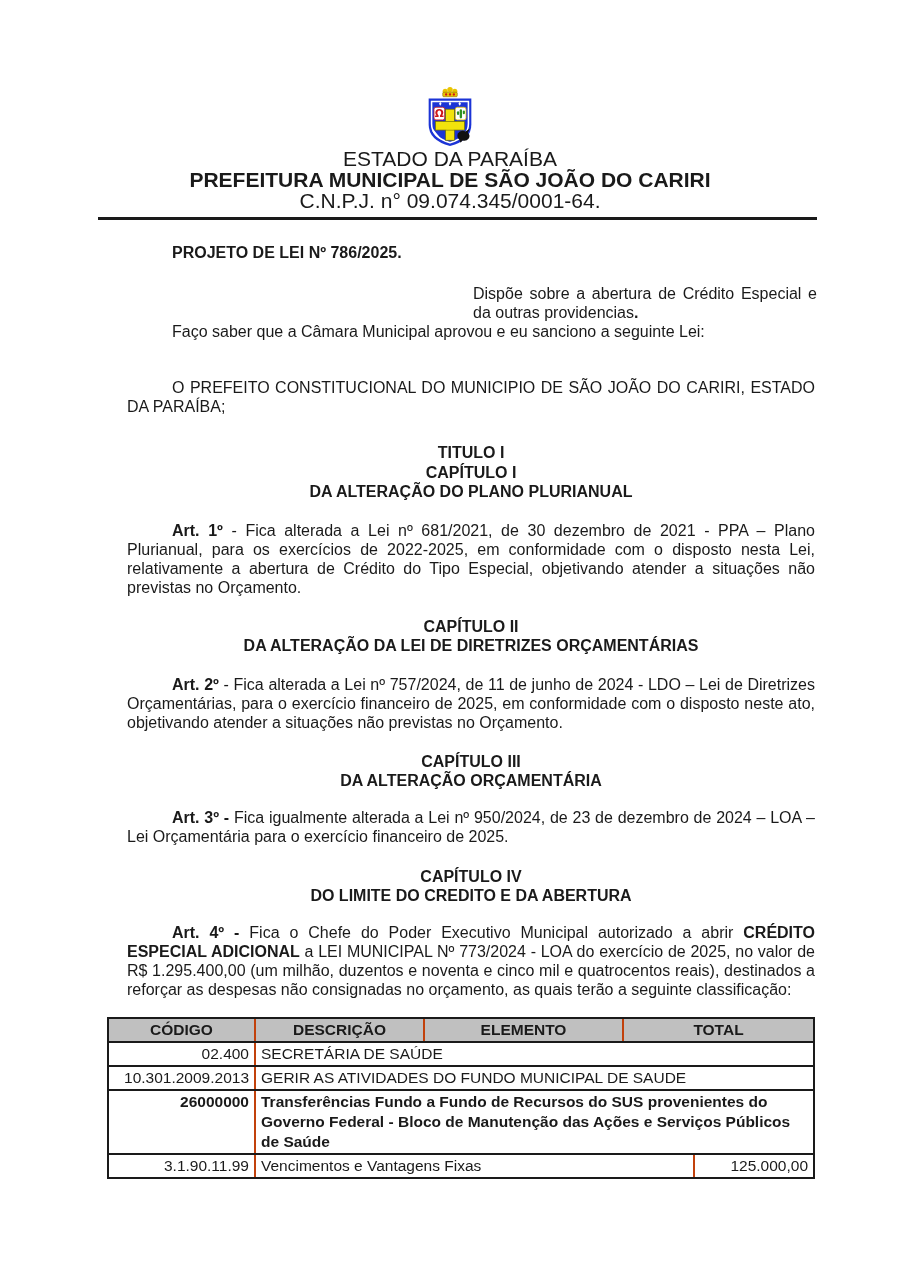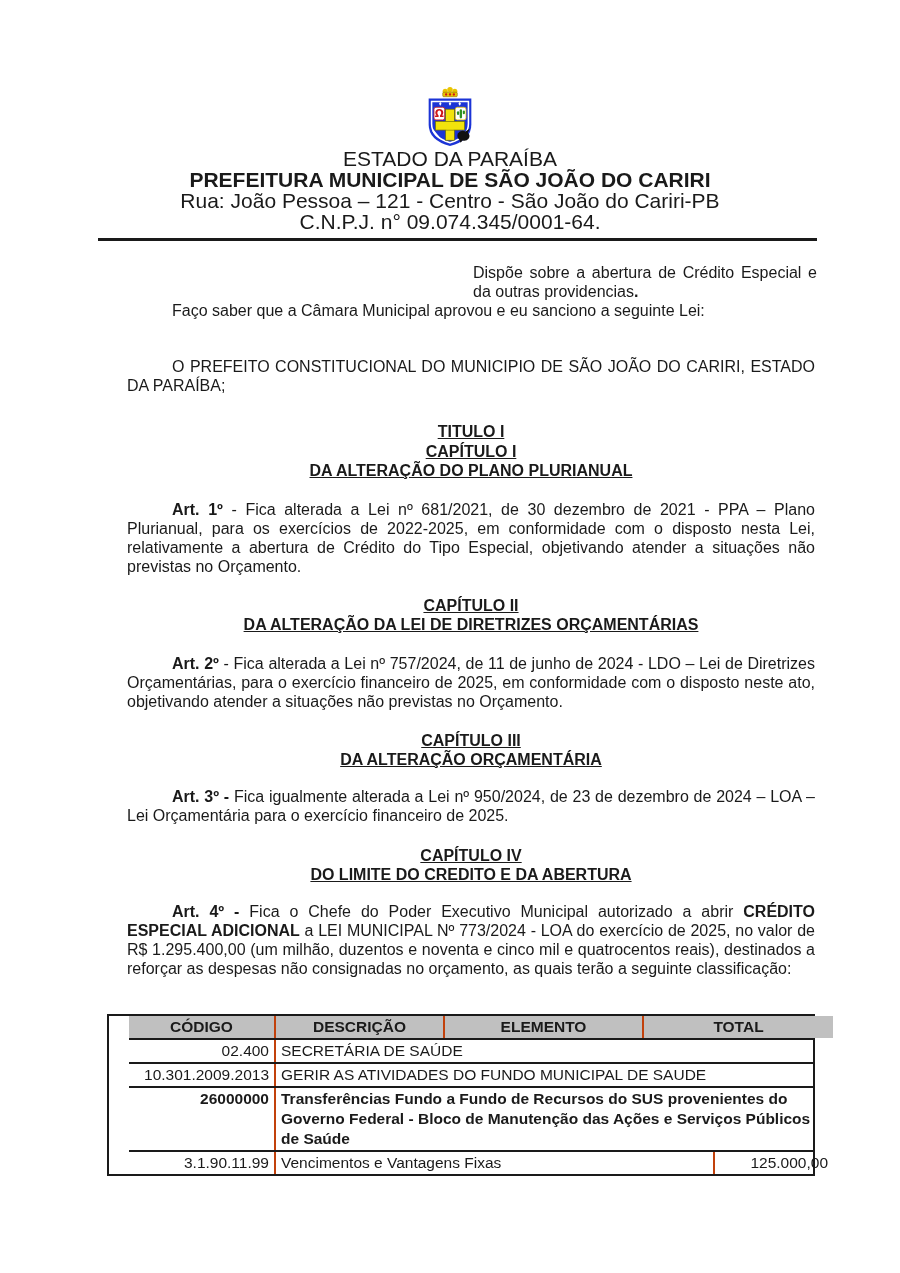--- a/index.html
+++ b/index.html
@@ -19,32 +19,32 @@
   .lh-muni{font-weight:bold;}
   .rule{margin:6px 83px 0 98px;border-top:3px solid #1a1a1a;}
   
   .content{margin-left:127px;width:688px;}
   .doc-title{margin-top:23px;margin-left:45px;font-weight:bold;}
   .ementa{margin-top:22px;margin-left:346px;width:344px;text-align:justify;}
   .para{text-align:justify;text-indent:45px;}
   .p1{margin-top:37px;}
   .p2{margin-top:0;}
   .hblock{text-align:center;font-weight:bold;line-height:19.5px;}
-  .hblock span{text-decoration:underline;}
+  .hblock span{}
   .h-t1{margin-top:27px;}
   .h-c2{margin-top:20px;}
   .h-c3{margin-top:20px;}
   .h-c4{margin-top:21px;}
   .art1{margin-top:19px;}
   .art2{margin-top:19px;}
   .art3{margin-top:17px;}
   .art4{margin-top:17px;}
   .b{font-weight:bold;}
   
-  .tbl{margin-top:36px;margin-left:-20px;width:708px;border:2px solid #1a1a1a;box-sizing:border-box;font-size:15.5px;padding-left:20px;}
+  .tbl{margin-top:18px;margin-left:-20px;width:708px;border:2px solid #1a1a1a;box-sizing:border-box;font-size:15.5px;}
   .trow{display:flex;}
   .trow + .trow{border-top:2px solid #1a1a1a;}
   .tcell{box-sizing:border-box;padding:1px 5px;line-height:20px;}
   .tcell + .tcell{border-left:2px solid #c2410c;}
   .th{background:#c0c0c0;font-weight:bold;text-align:center;padding:1px 2px;}
   .w-code{width:145px;flex:0 0 145px;}
   .w-desc{width:169px;flex:0 0 169px;}
   .w-elem{width:199px;flex:0 0 199px;}
   .w-tot{width:191px;flex:0 0 191px;}
   .w-span3{width:559px;flex:0 0 559px;}
@@ -86,27 +86,27 @@
       <rect x="25.5" y="26" width="9" height="32" fill="#f2e30c" stroke="#6b6b00" stroke-width="0.7"></rect>
       <rect x="15" y="38.5" width="30" height="9" fill="#f2e30c" stroke="#6b6b00" stroke-width="0.7"></rect>
       <rect x="26.2" y="39.2" width="7.6" height="7.6" fill="#f2e30c"></rect>
 
       <path d="M12,46 L22,58 Q15,54.5 12,49 Z" fill="#ffffff"></path>
 
       <path d="M38,51 q3,-4 8,-2 l4.5,-3 -2,4.2 q3,3 0.6,6.2 q-2.3,3 -6.2,1.8 l-2,2.3 -1.2,-3 q-3,-2.2 -1.7,-6.5 z" fill="#111111"></path>
     </svg>
     <div class="lh-line">ESTADO DA PARAÍBA</div>
     <div class="lh-line lh-muni">PREFEITURA MUNICIPAL DE SÃO JOÃO DO CARIRI</div>
-    <div class="lh-line">Rua: João Pessoa – 121 - Centro - São João do Cariri-PB</div>
     <div class="lh-line">C.N.P.J. n° 09.074.345/0001-64.</div>
   </div>
   <div class="rule"></div>
 
   <div class="content">
 
+    <div class="doc-title">PROJETO DE LEI Nº 786/2025.</div>
 
     <div class="ementa"><span>Dispõe sobre a abertura de Crédito Especial e da outras providencias</span><span class="b">.</span></div>
 
     <p class="para p2">Faço saber que a Câmara Municipal aprovou e eu sanciono a seguinte Lei:</p>
     <p class="para p1">O PREFEITO CONSTITUCIONAL DO MUNICIPIO DE SÃO JOÃO DO CARIRI, ESTADO DA PARAÍBA;</p>
 
     <div class="hblock h-t1">
       <div><span>TITULO I</span></div>
       <div><span>CAPÍTULO I</span></div>
       <div><span>DA ALTERAÇÃO DO PLANO PLURIANUAL</span></div>

